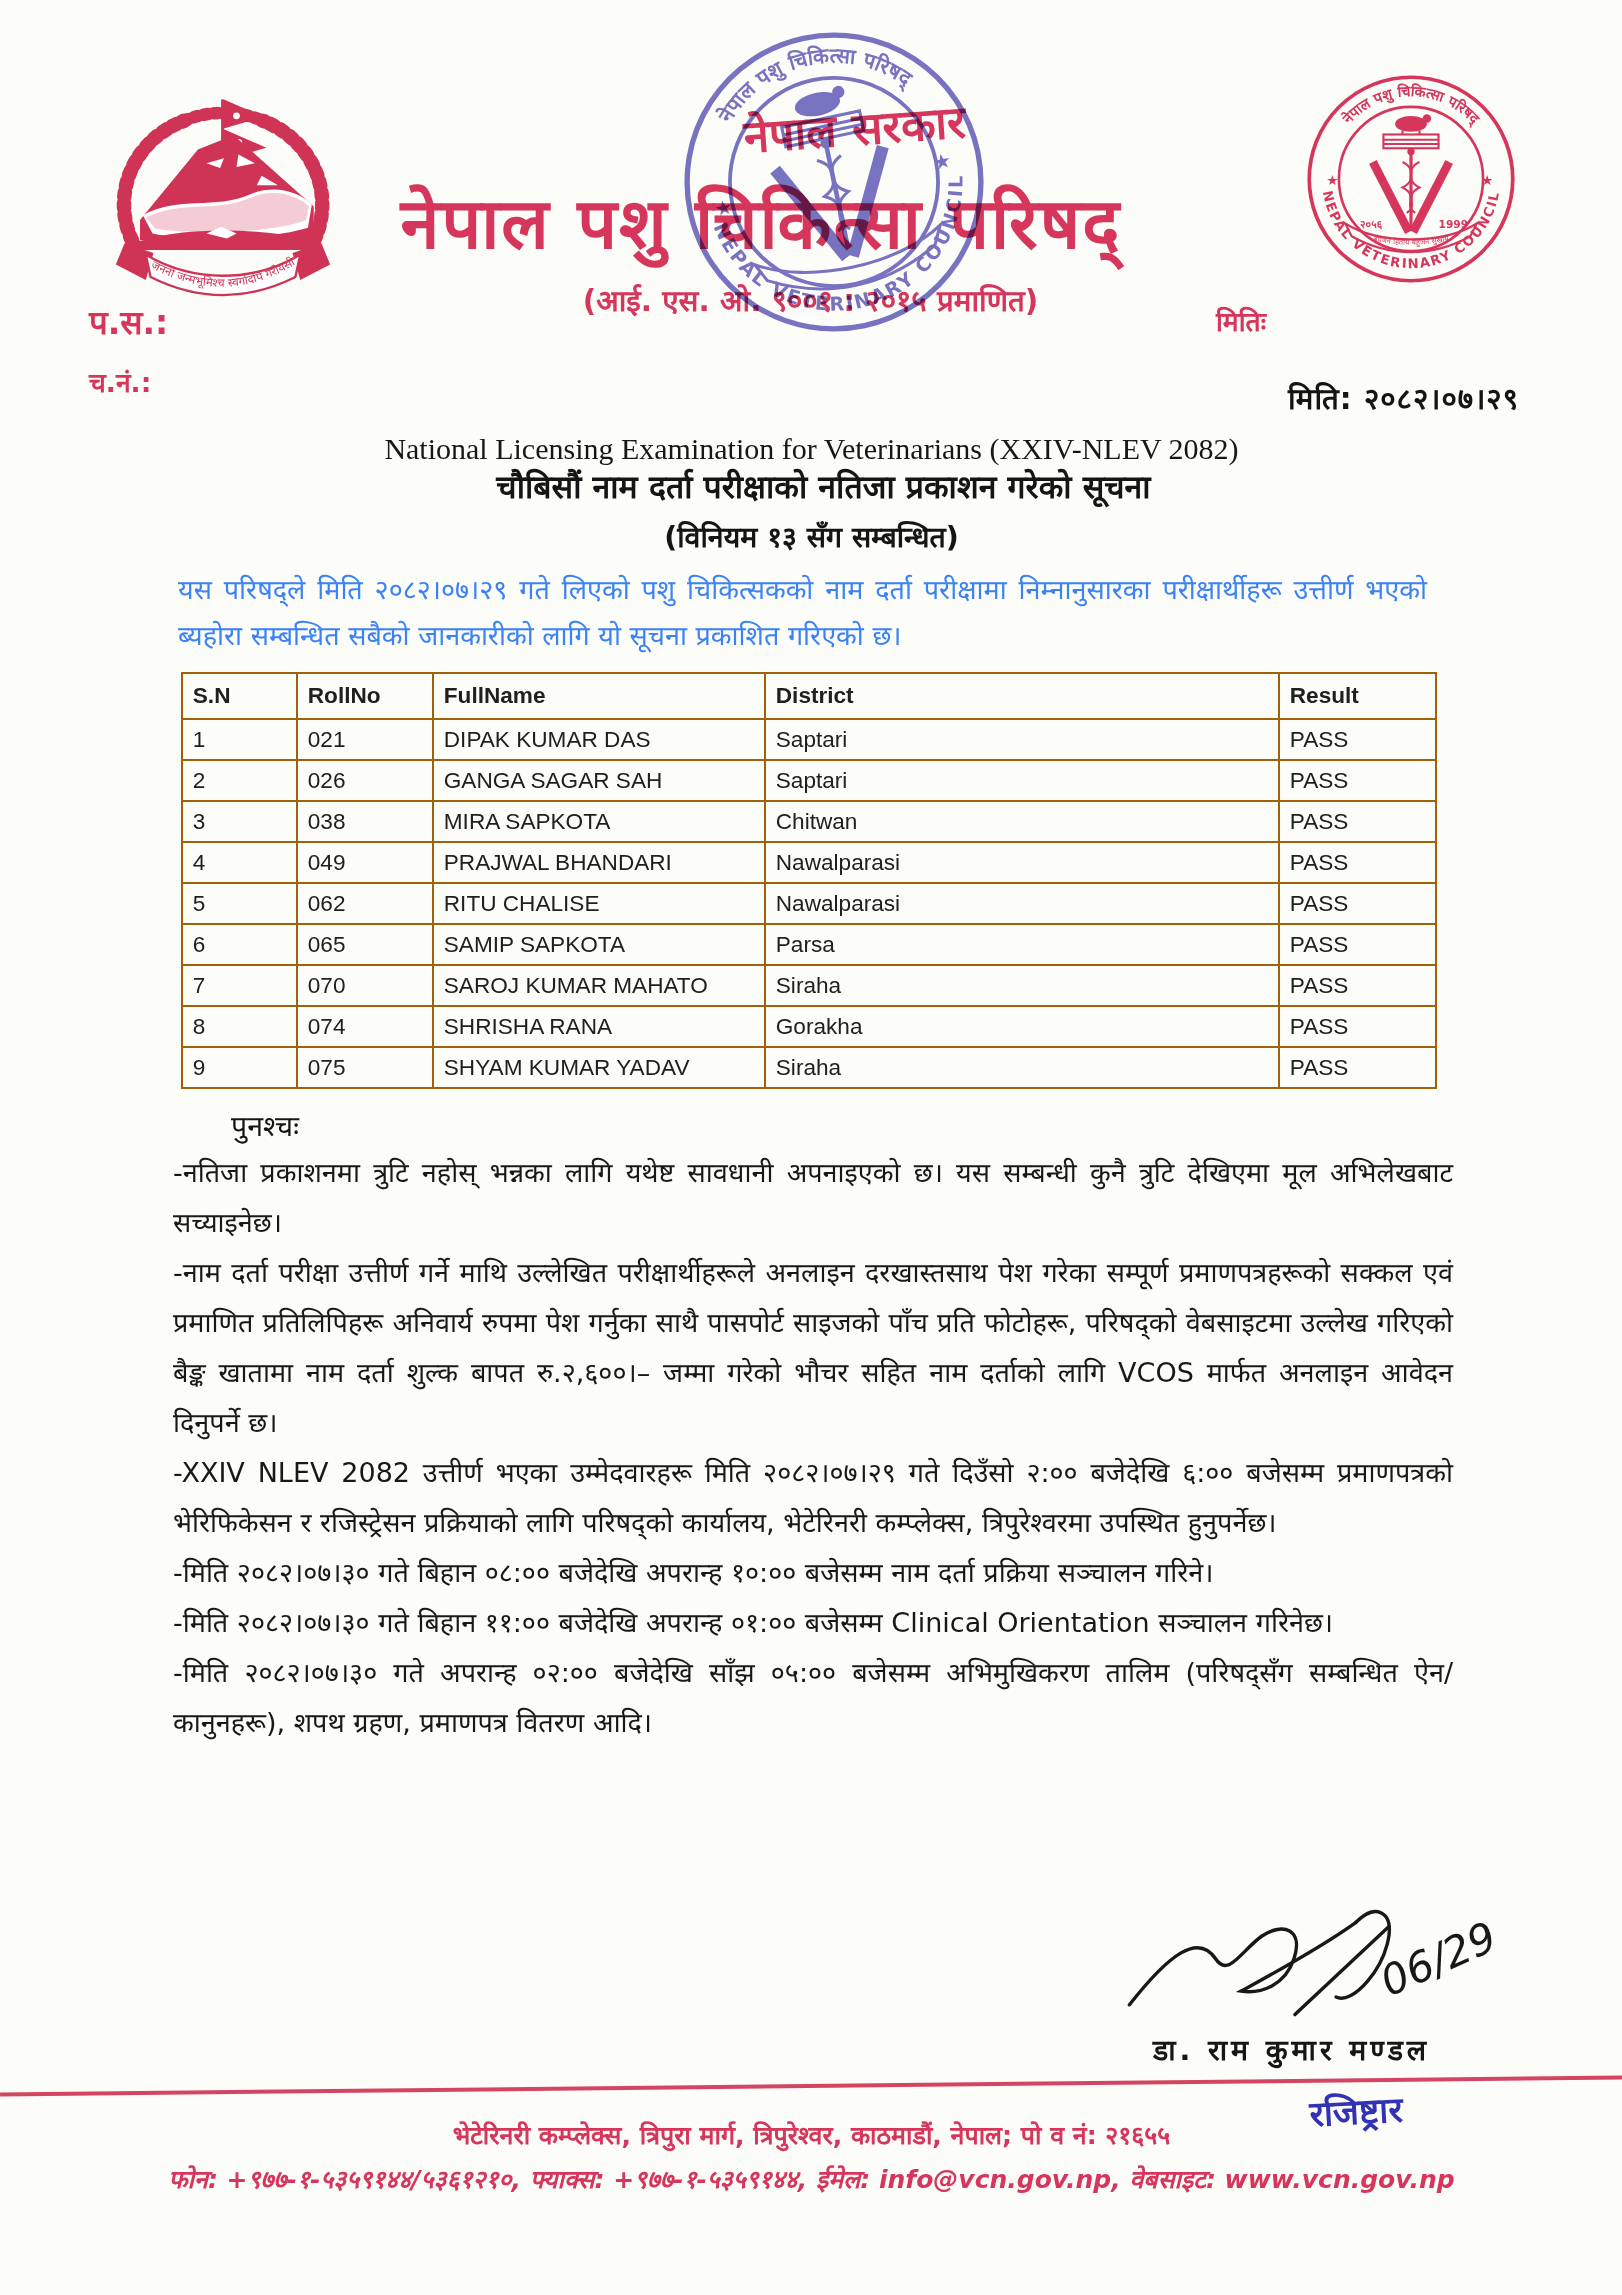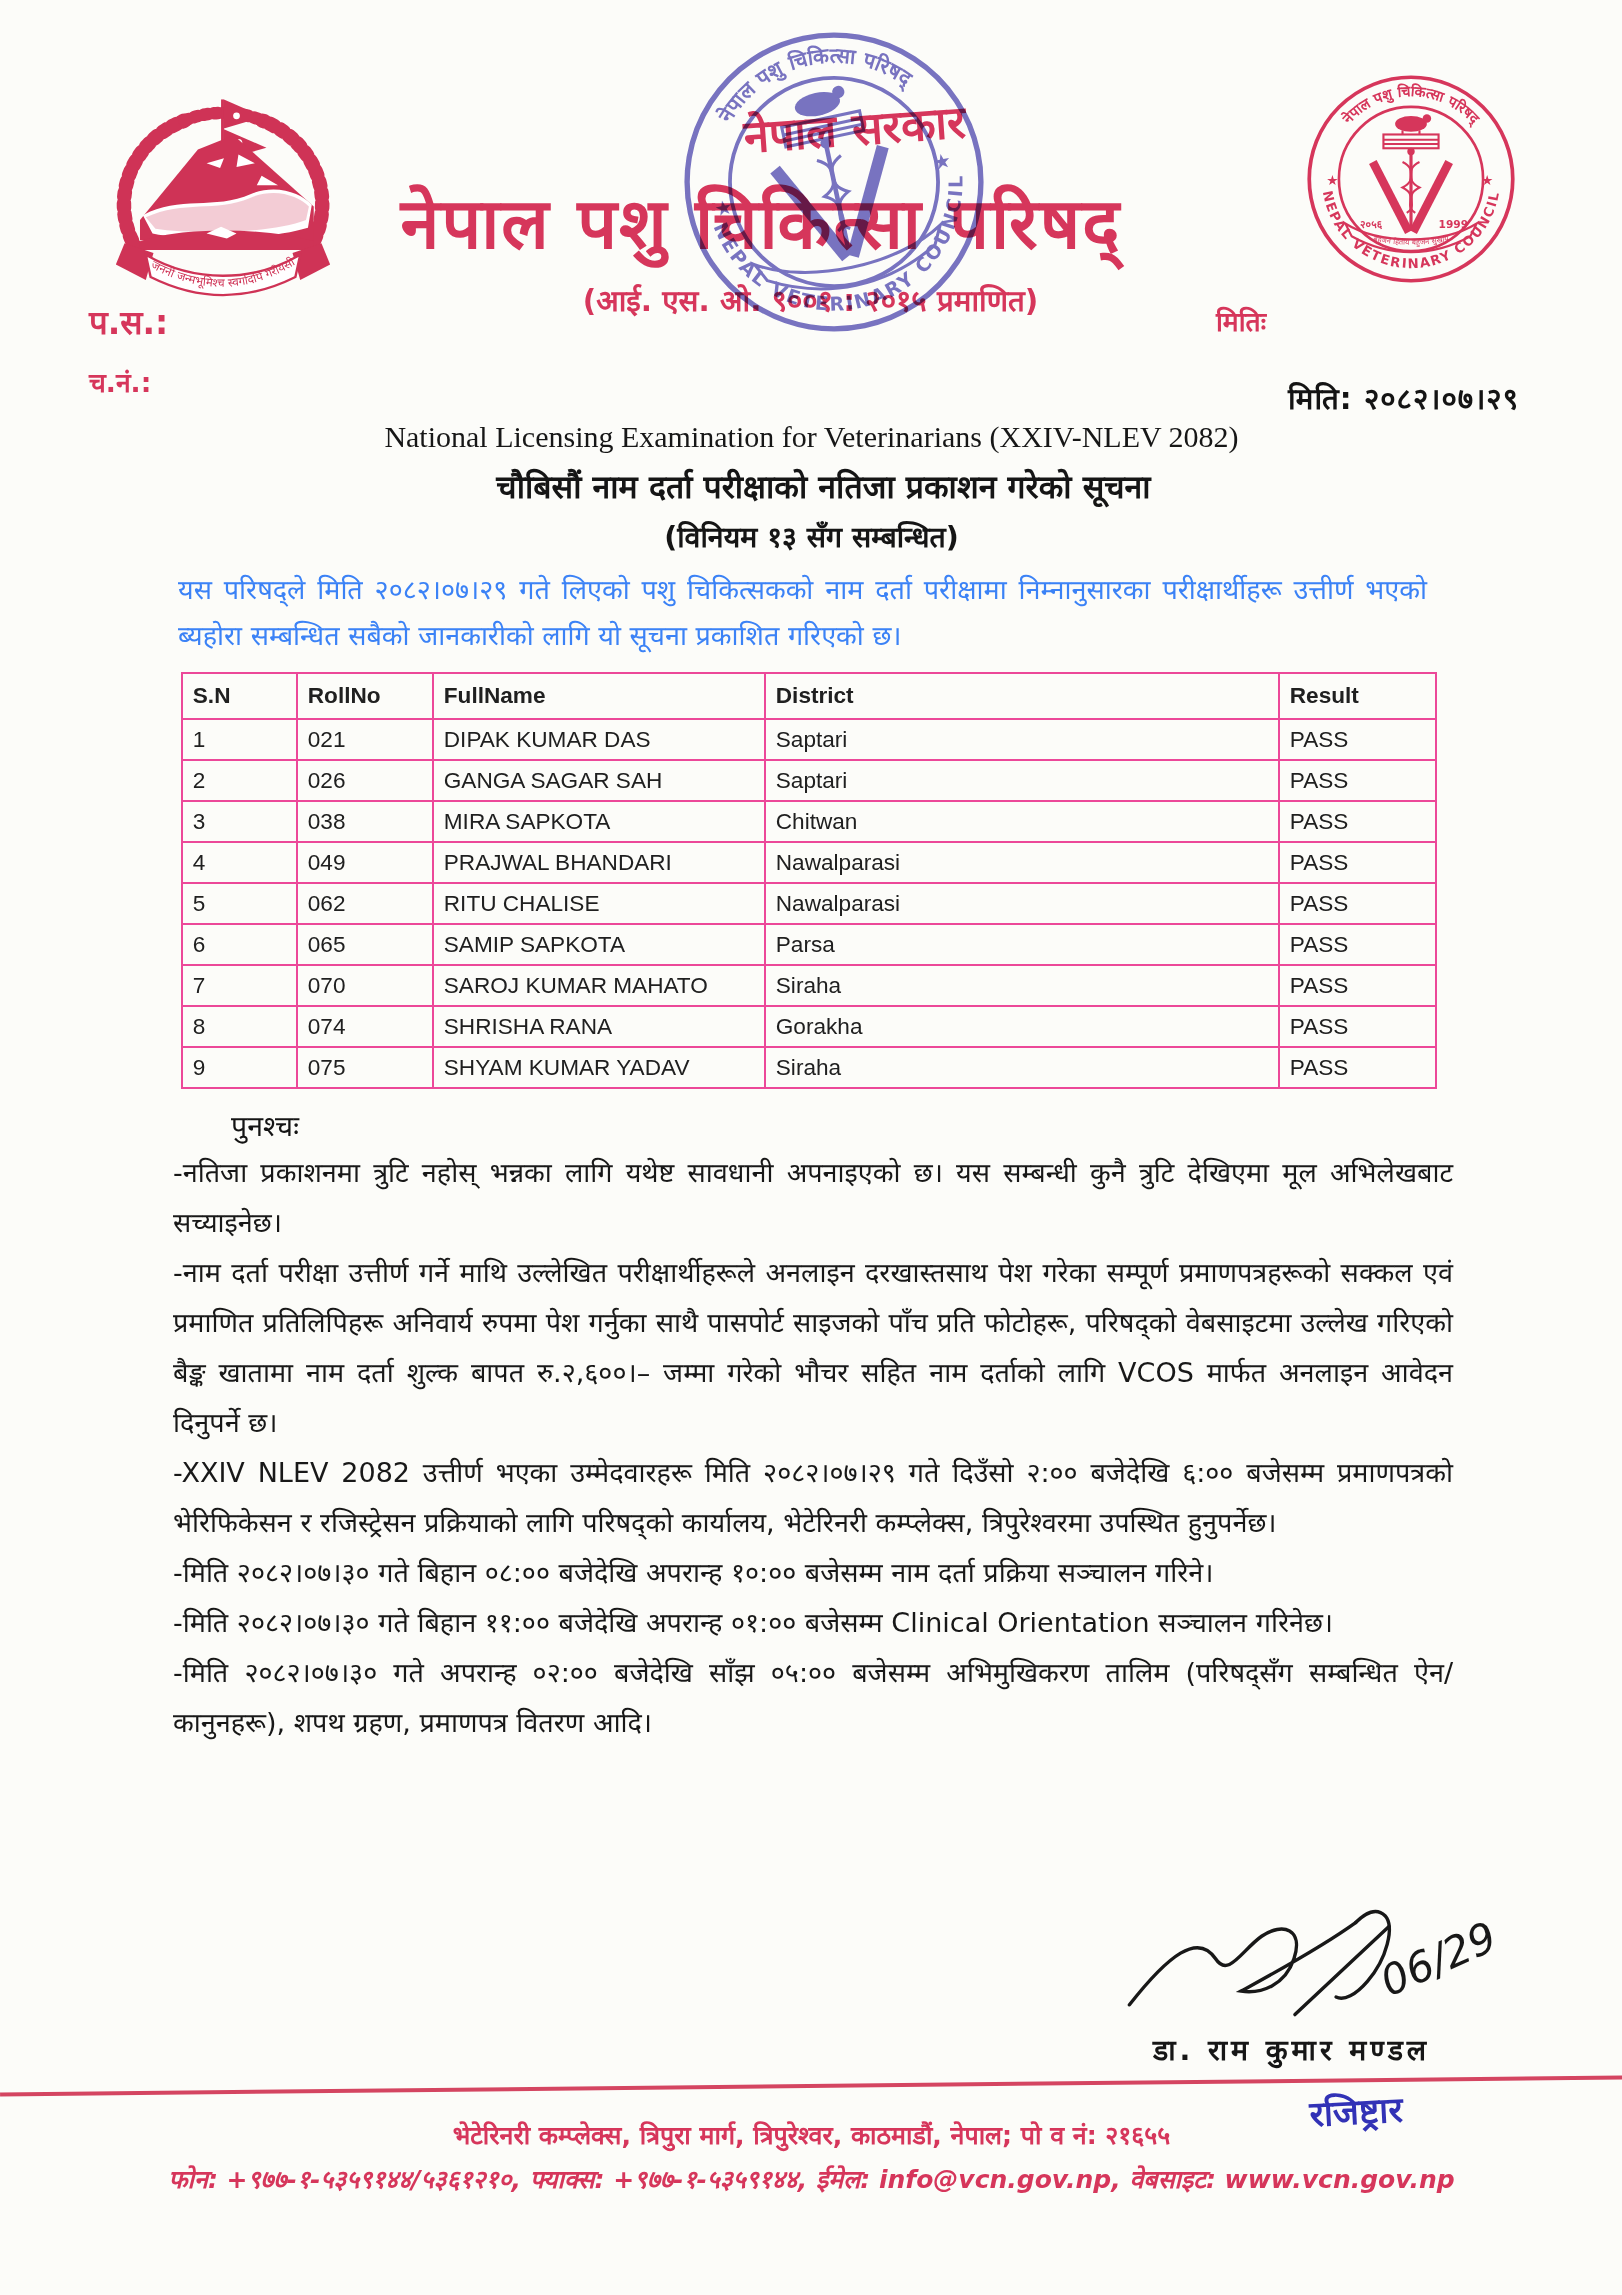--- a/index.html
+++ b/index.html
@@ -26,34 +26,34 @@
   .iso-line{left:506px;top:279px;width:609px;text-align:center;
     font-size:29.5px;font-weight:700;color:var(--red);white-space:nowrap;}
   .seal-red{left:1305px;top:73px;width:212px;height:212px;}
   .stamp-blue{left:681px;top:28.5px;width:306px;height:306px;opacity:.82;
     mix-blend-mode:multiply;transform:rotate(-12deg);}
   .ps-label{left:89px;top:299px;font-size:33px;font-weight:700;color:var(--red);text-align:center;}
   .chn-label{left:89px;top:364px;font-size:26.5px;font-weight:700;color:var(--red);}
   .miti-label{left:1216px;top:303px;font-size:26.5px;font-weight:700;color:var(--red);}
   .miti-value{right:104px;top:377px;font-size:29.5px;font-weight:600;color:#141414;letter-spacing:1px;}
   
-  .title-en{left:0;top:420px;width:1623px;text-align:center;
+  .title-en{left:0;top:432px;width:1623px;text-align:center;
     font-family:"Liberation Serif","DejaVu Serif",serif;font-size:30px;color:#171717;}
   .title-np{left:0;top:464px;width:1623px;text-align:center;
     font-size:32px;font-weight:700;color:#151515;padding-left:12px;}
   .subtitle-np{left:0;top:517px;width:1623px;text-align:center;
     font-size:28.5px;font-weight:700;color:#151515;}
   .intro{left:178px;top:567px;width:1249px;margin:0;
     font-size:27px;line-height:46px;text-align:justify;color:#3b82f6;}
   
   table.results{position:absolute;left:181px;top:672px;width:1254px;
     border-collapse:collapse;table-layout:fixed;
     font-family:"Liberation Sans","DejaVu Sans",sans-serif;font-size:22.6px;color:#202020;}
   table.results th,table.results td{
-    border:2px solid #ec4899;padding:0 0 0 9.8px;text-align:left;vertical-align:middle;
+    border:2px solid #a16207;padding:0 0 0 9.8px;text-align:left;vertical-align:middle;
     overflow:hidden;white-space:nowrap;}
   table.results th{height:44px;font-weight:600;}
   table.results td{height:39px;font-weight:500;}
   
   .ps-heading{left:231px;top:1106px;font-size:28.5px;font-weight:400;color:#141414;}
   .postscript{left:173px;top:1148px;width:1280px;font-size:27px;line-height:50px;
     text-align:justify;color:#181818;}
   .postscript p{margin:0;}
   
   .sig-svg{left:1114px;top:1901px;width:403px;height:142px;}

